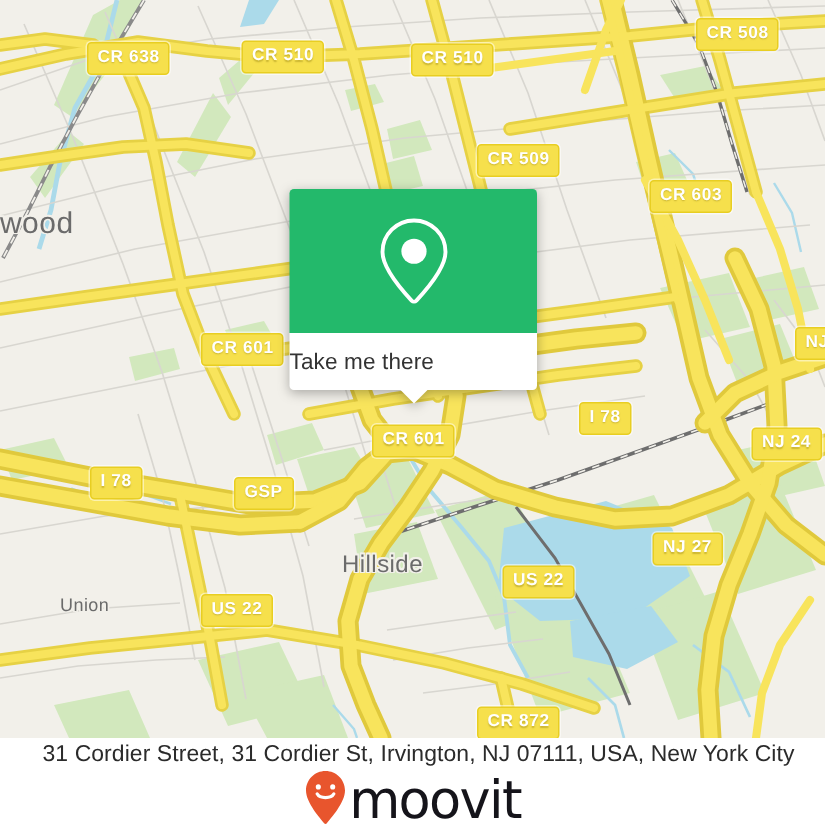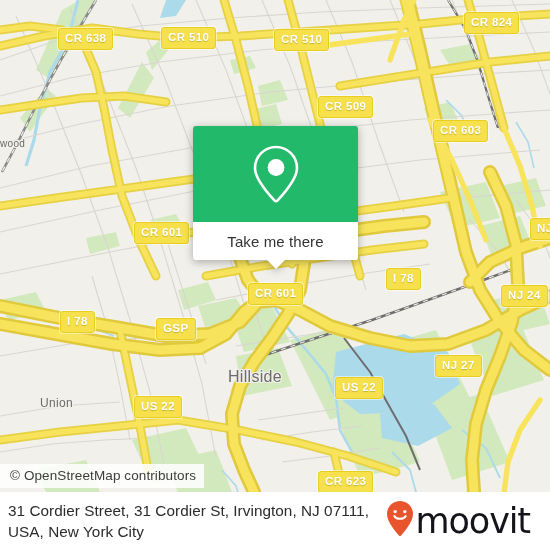--- a/index.html
+++ b/index.html
@@ -24,21 +24,21 @@
     height: 492px;
     overflow: hidden;
     background: #f2f0ea;
   }
   #map svg { display: block; }
 
   
   .place-label {
     position: absolute;
     color: #6b6b6b;
-    font-size: 10px;
+    font-size: 20px;
     letter-spacing: .3px;
     white-space: nowrap;
     text-shadow:
       1px 0 0 #f2f0ea, -1px 0 0 #f2f0ea,
       0 1px 0 #f2f0ea, 0 -1px 0 #f2f0ea,
       1px 1px 0 #f2f0ea, -1px -1px 0 #f2f0ea,
       1px -1px 0 #f2f0ea, -1px 1px 0 #f2f0ea;
     pointer-events: none;
   }
 
@@ -76,21 +76,21 @@
     align-items: center;
     justify-content: center;
   }
   #popup-foot {
     position: relative;
     height: 38px;
     background: #ffffff;
     border-radius: 0 0 3px 3px;
     display: flex;
     align-items: center;
-    justify-content: center;
+    justify-content: flex-start;
   }
   #popup-foot-label {
     color: #333333;
     font-size: 15px;
     letter-spacing: .1px;
   }
   #popup-tip {
     position: absolute;
     left: 50%;
     bottom: -9px;
@@ -118,21 +118,22 @@
   #bottombar {
     position: absolute;
     left: 0;
     top: 492px;
     width: 550px;
     height: 58px;
     background: #ffffff;
     display: flex;
     align-items: center;
     box-sizing: border-box;
-    padding: 0 8px 0 8px;
+    padding: 0 8px 0 20px;
+    flex-direction: column;
   }
   #address {
     flex: 1 1 auto;
     color: #2b2b2b;
     font-size: 15.3px;
     line-height: 21px;
     letter-spacing: .05px;
     padding-right: 4px;
   }
   #brand {
@@ -317,51 +318,50 @@
       </g>
     </svg>
 
     <div class="place-label" style="left:0px; top:138px;">wood</div>
     <div class="place-label" style="left:228px; top:368px; font-size:16px;text-align:center;">Hillside</div>
     <div class="place-label" style="left:40px; top:396px; font-size:12px;">Union</div>
 
     <div class="shield" style="left:58px;  top:28px;">CR 638</div>
     <div class="shield" style="left:161px; top:27px;">CR 510</div>
     <div class="shield" style="left:274px; top:29px;">CR 510</div>
-    <div class="shield" style="left:464px; top:12px;">CR 824</div>
+    <div class="shield" style="left:464px; top:12px;">CR 508</div>
     <div class="shield" style="left:318px; top:96px;">CR 509</div>
     <div class="shield" style="left:433px; top:120px;">CR 603</div>
     <div class="shield" style="left:134px; top:222px;">CR 601</div>
     <div class="shield" style="left:530px; top:218px;">NJ</div>
     <div class="shield" style="left:248px; top:283px;">CR 601</div>
     <div class="shield" style="left:386px; top:268px;">I 78</div>
     <div class="shield" style="left:501px; top:285px;">NJ 24</div>
     <div class="shield" style="left:60px;  top:311px;">I 78</div>
     <div class="shield" style="left:156px; top:318px;">GSP</div>
     <div class="shield" style="left:435px; top:355px;">NJ 27</div>
     <div class="shield" style="left:335px; top:377px;">US 22</div>
     <div class="shield" style="left:134px; top:396px;">US 22</div>
-    <div class="shield" style="left:318px; top:471px;">CR 623</div>
+    <div class="shield" style="left:318px; top:471px;">CR 872</div>
 
     <div id="popup">
       <div id="popup-head">
         <span>
           <svg width="52" height="62" viewBox="0 0 52 62" fill="none">
             <path d="M26 4 C14.4 4 5 13.4 5 25 C5 36 18 50.5 24.4 57.4 C25.3 58.3 26.7 58.3 27.6 57.4 C34 50.5 47 36 47 25 C47 13.4 37.6 4 26 4 Z" stroke="#ffffff" stroke-width="2.6" fill="none"></path>
             <circle cx="26" cy="24.5" r="8.4" fill="#ffffff"></circle>
           </svg>
         </span>
       </div>
       <div id="popup-foot">
         <span id="popup-foot-label">Take me there</span>
         <div id="popup-tip"></div>
       </div>
     </div>
 
-    <div id="attribution">© OpenStreetMap contributors</div>
   </div>
 
   <div id="bottombar">
     <div id="address">31 Cordier Street, 31 Cordier St, Irvington, NJ 07111, USA, New York City</div>
     <div id="brand">
       <span>
         <svg width="28" height="38" viewBox="0 0 28 38">
           <path d="M14 1 C6.8 1 1 6.8 1 14 C1 22.2 10.6 32.6 13.1 35.8 C13.6 36.4 14.4 36.4 14.9 35.8 C17.4 32.6 27 22.2 27 14 C27 6.8 21.2 1 14 1 Z" fill="#e8552d"></path>
           <circle cx="9.2" cy="11.6" r="1.7" fill="#ffffff"></circle>
           <circle cx="18.8" cy="11.6" r="1.7" fill="#ffffff"></circle>

